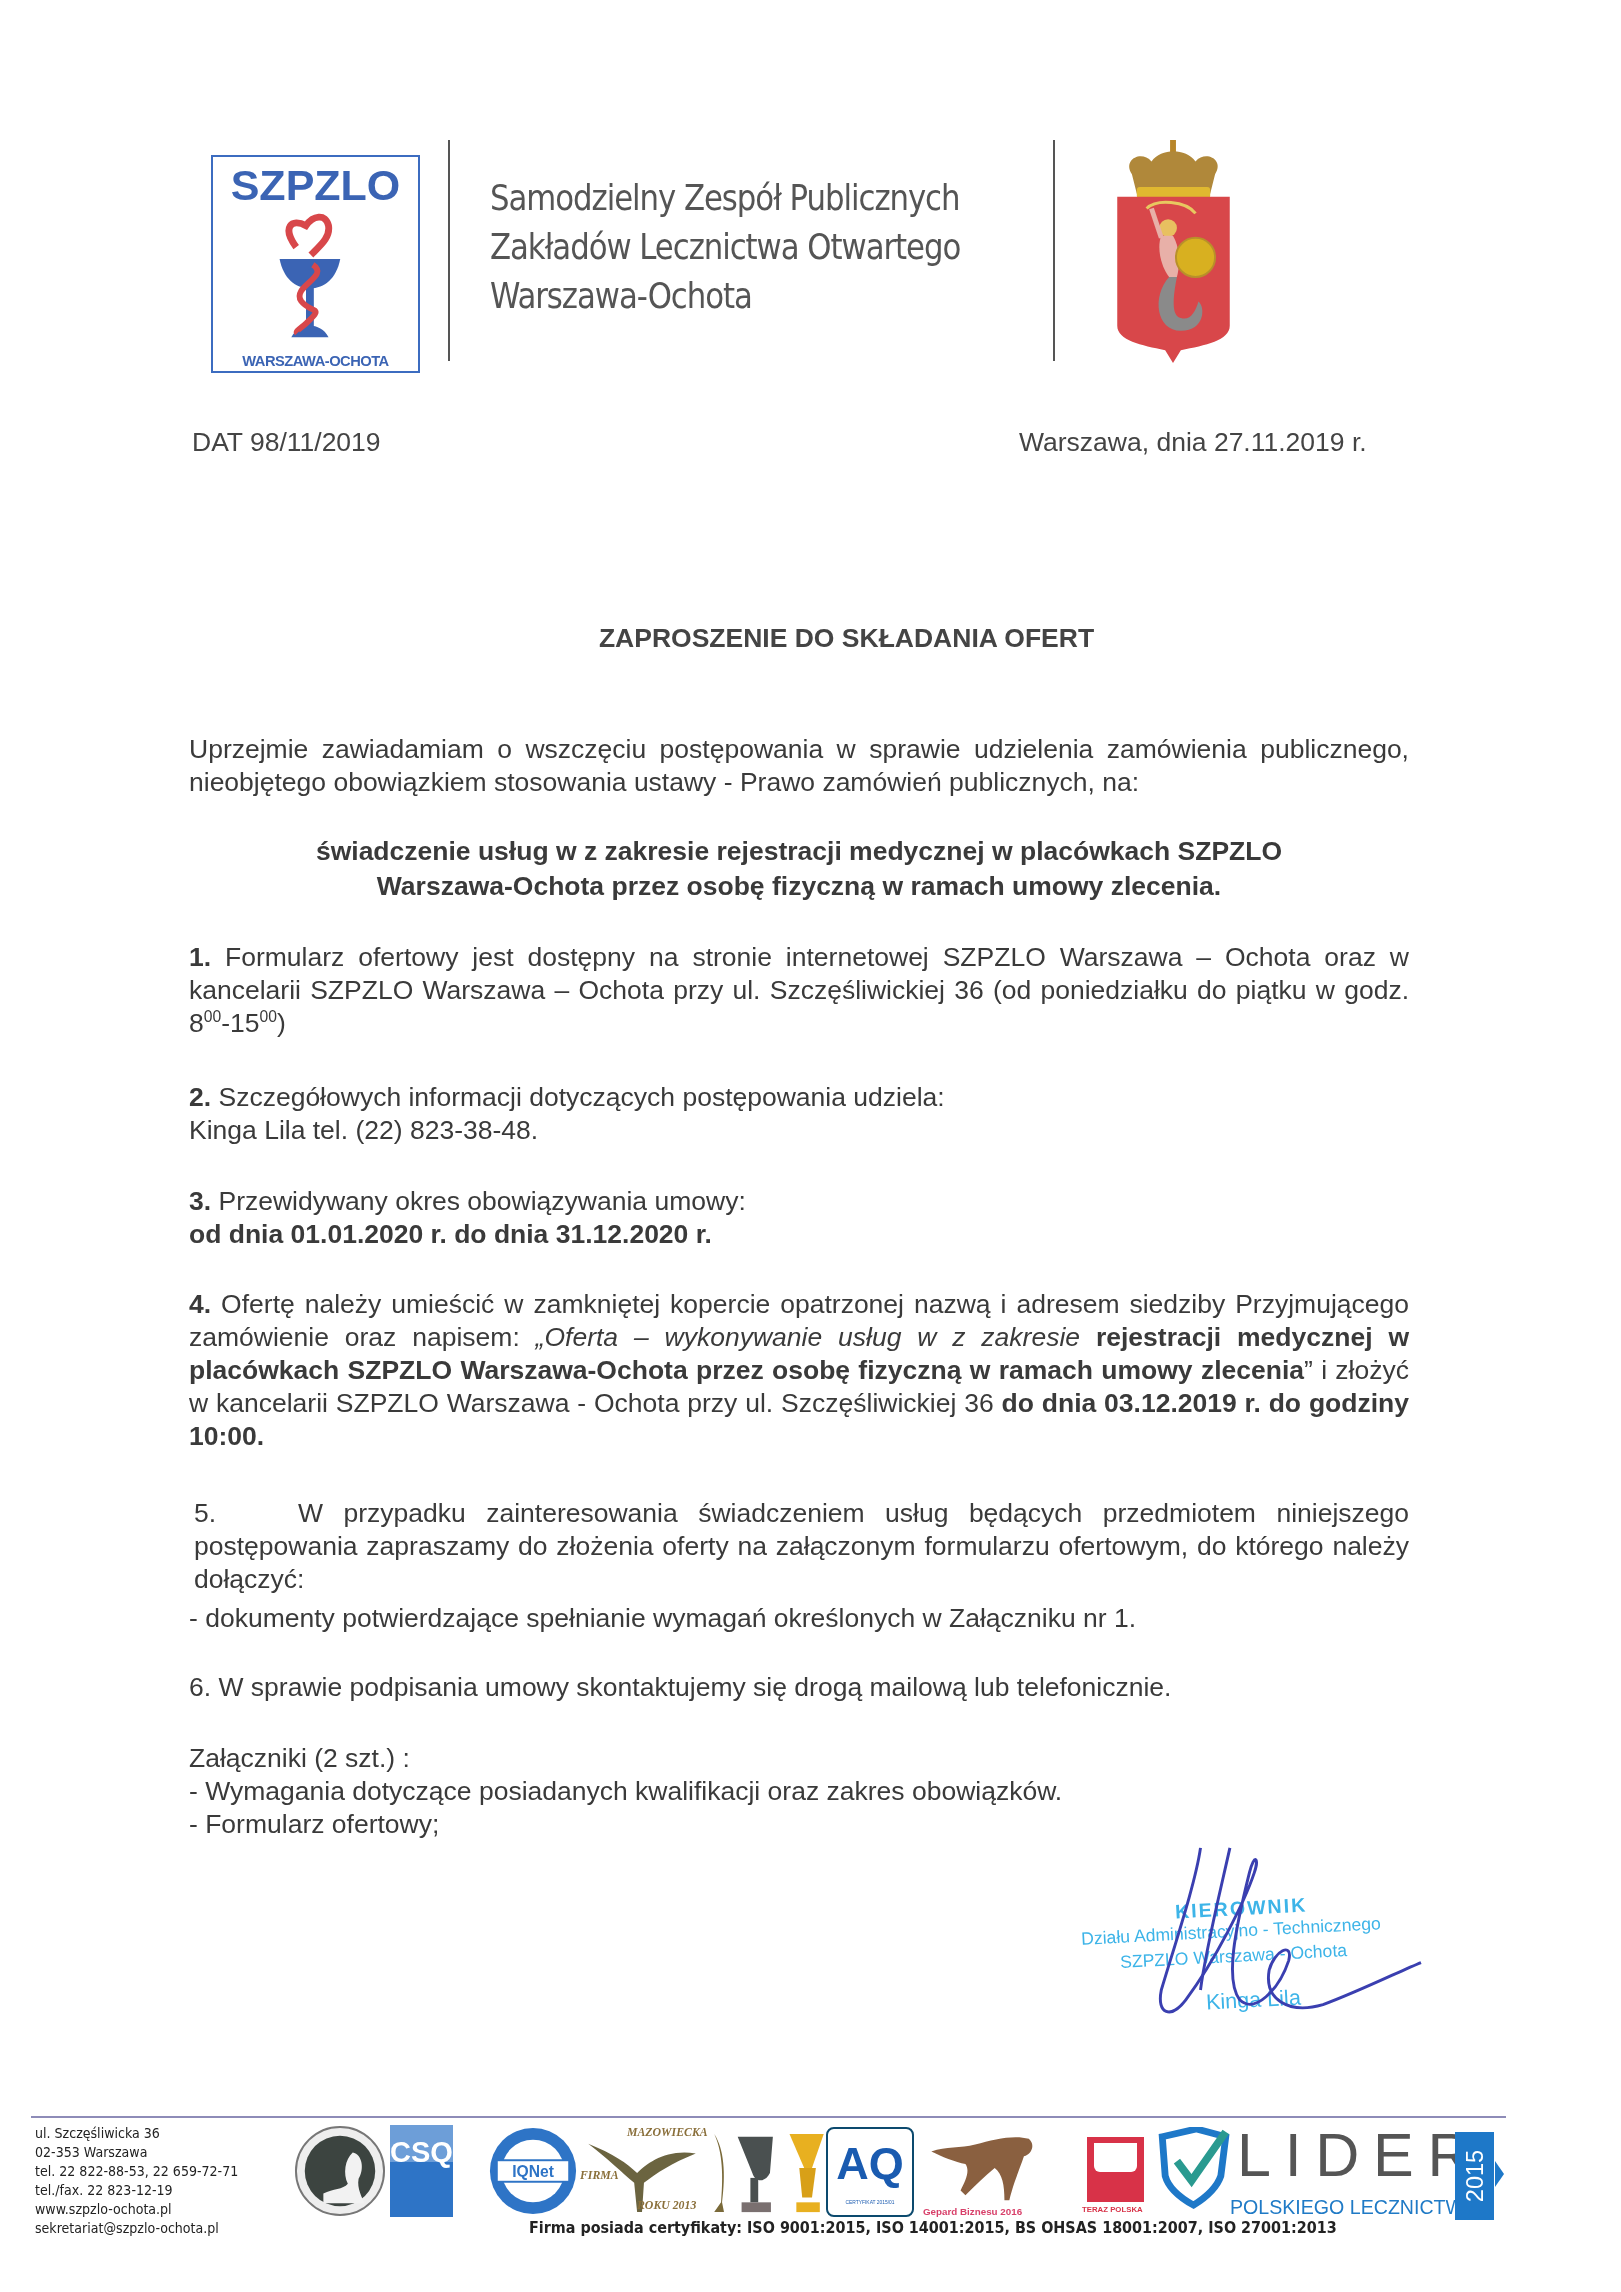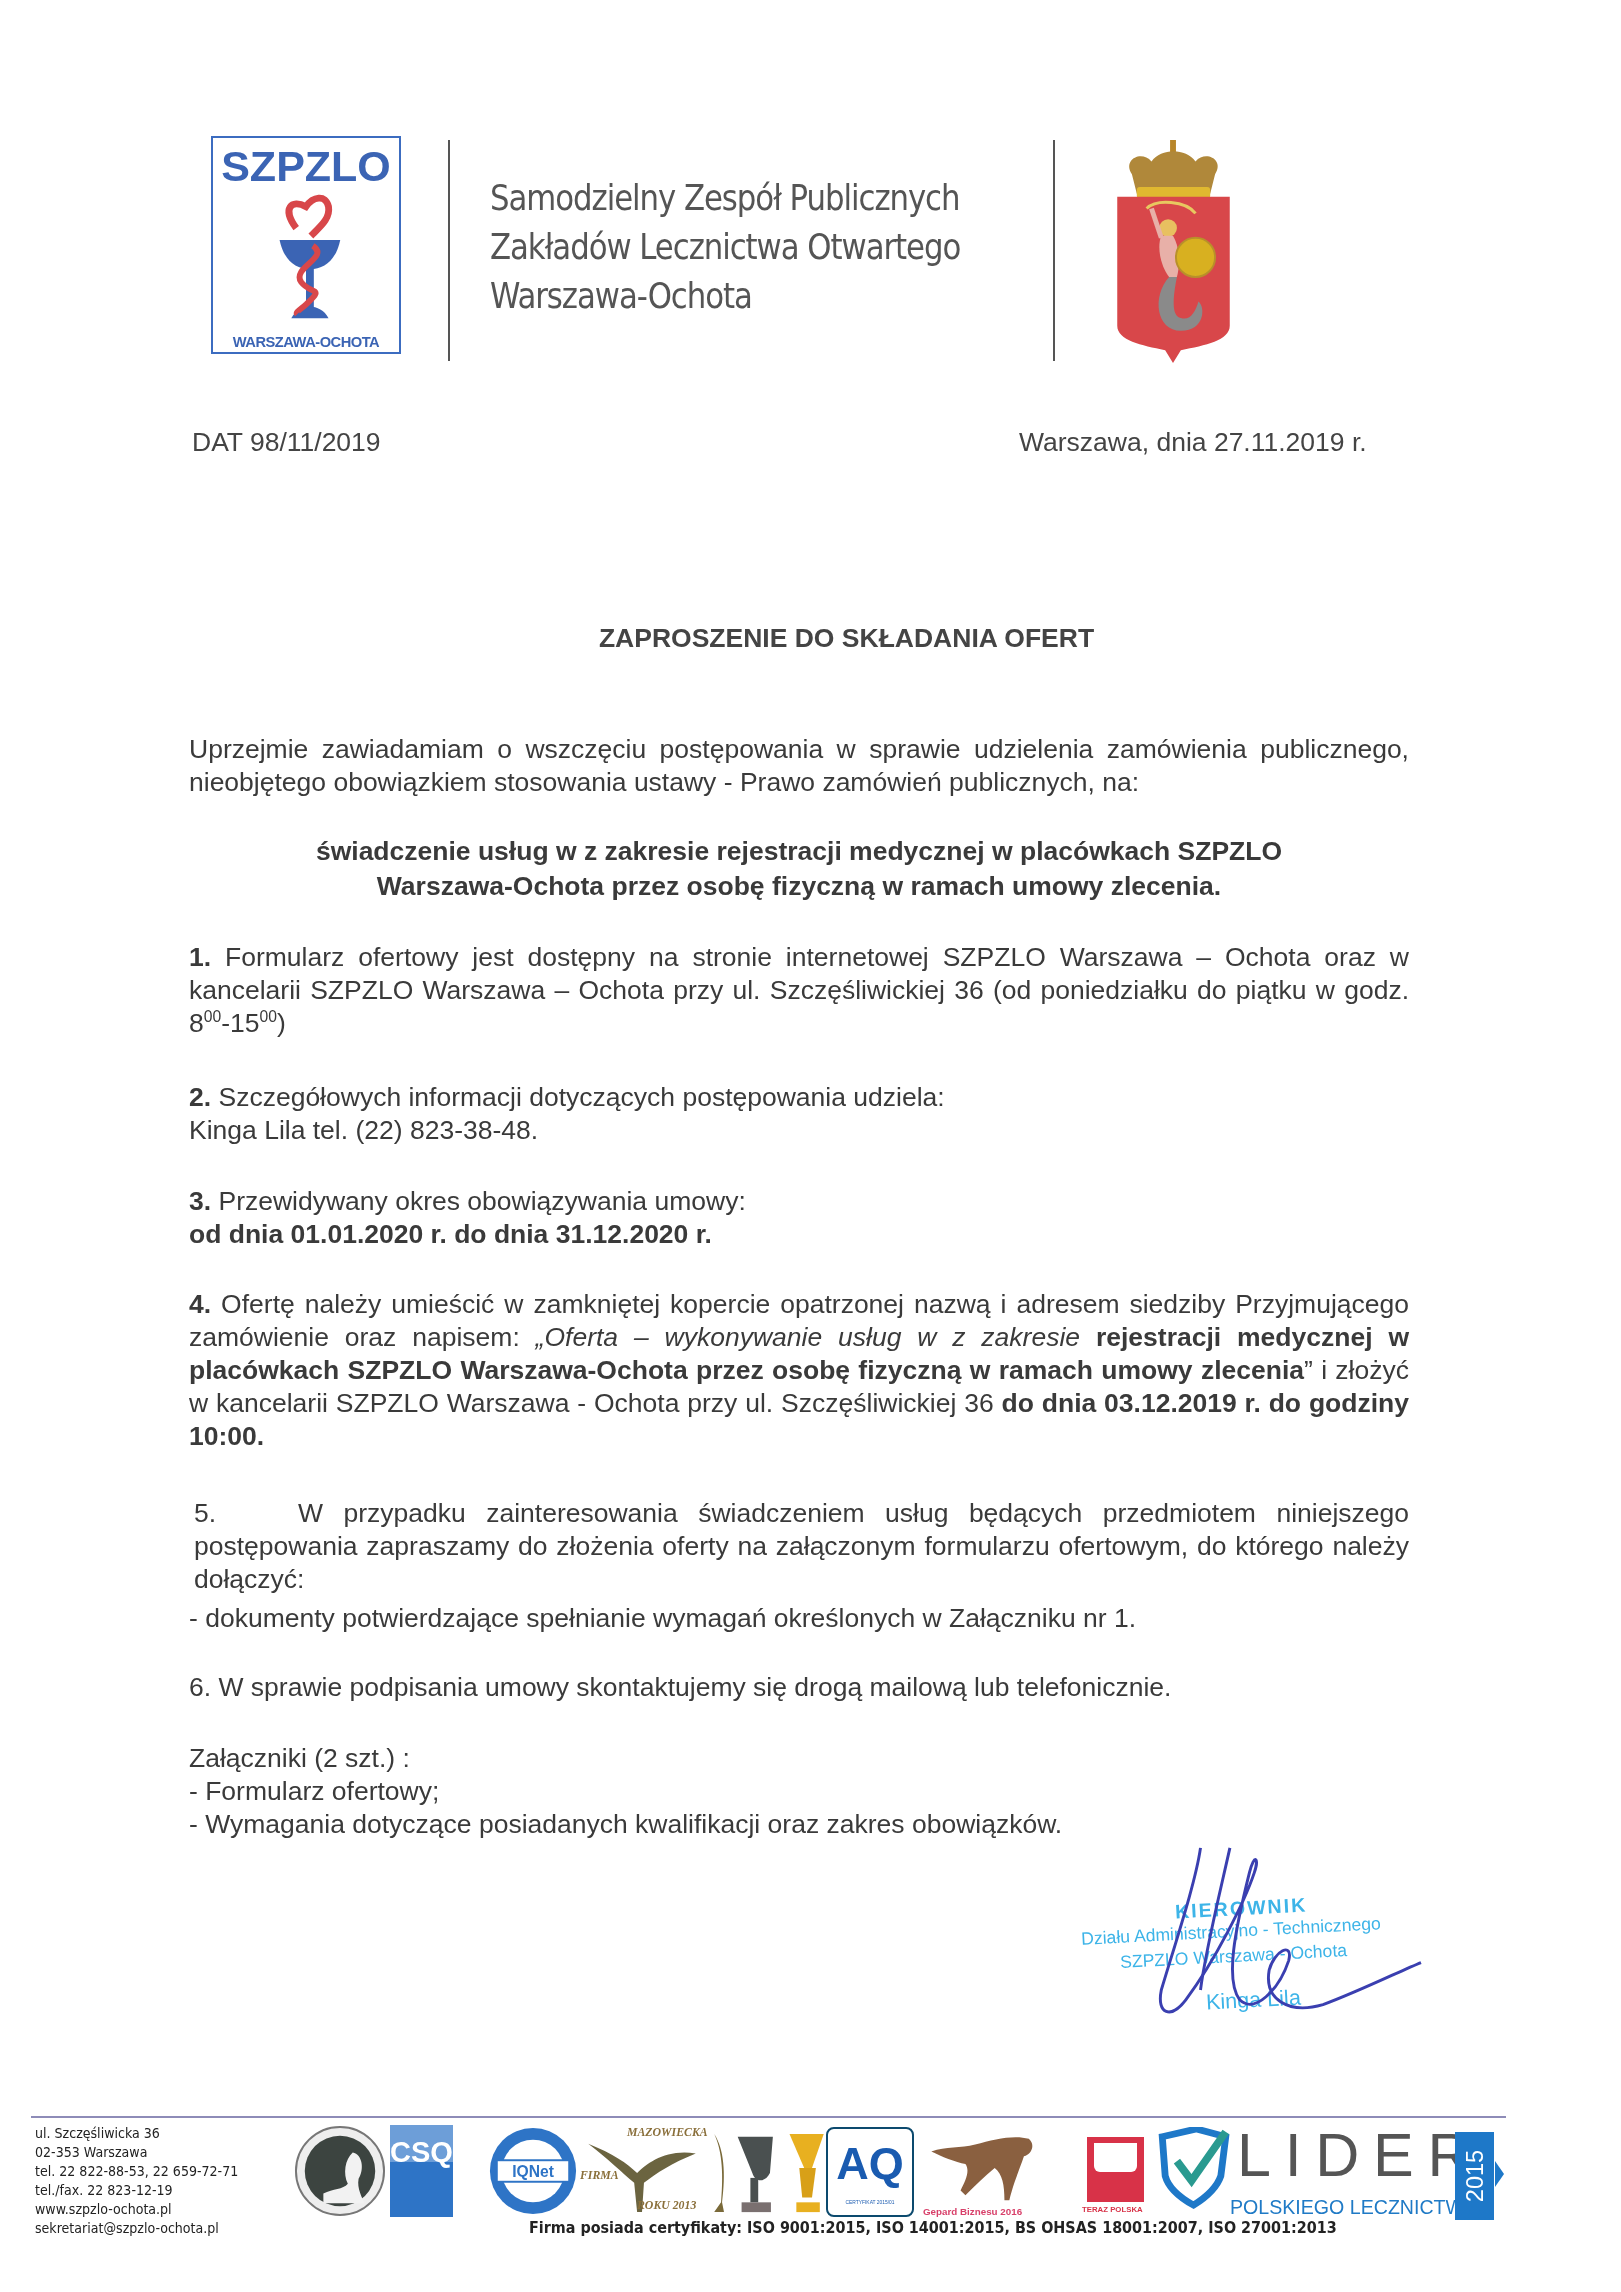--- a/index.html
+++ b/index.html
@@ -1,20 +1,20 @@
 <!DOCTYPE html>
 <html><head>
 <meta charset="utf-8">
 <style>
   html, body { margin: 0; padding: 0; background: #ffffff; }
   body { width: 1621px; height: 2293px; position: relative; overflow: hidden;
          font-family: "Liberation Sans", sans-serif; color: #333; }
   .abs { position: absolute; }
   
-  .logo-box { left: 211px; top: 136px; width: 190px; height: 218px; border: 2.9px solid #3c6cc0; box-sizing: border-box; }
+  .logo-box { left: 211px; top: 155px; width: 209px; height: 218px; border: 2.9px solid #3c6cc0; box-sizing: border-box; }
   .logo-title { position: absolute; left: 0; right: 0; top: 3.9px; text-align: center; font: bold 43px "Liberation Sans", sans-serif; color: #3b64b4; letter-spacing: 0px; }
   .logo-sub { position: absolute; left: 0; right: 0; bottom: 2px; text-align: center; font: bold 14.7px "Liberation Sans", sans-serif; color: #3b64b4; letter-spacing: -0.5px; }
   .logo-svg { position: absolute; left: 39px; top: 51px; }
   .divider-v { width: 2px; background: #555; }
   .org-name { left: 490px; top: 174px; font-family: "DejaVu Sans", sans-serif; font-size: 35px; line-height: 49px; color: #555; letter-spacing: -1.2px; transform: scaleX(0.88); transform-origin: left top; }
   .org-name div { white-space: nowrap; }
   
   .ref { left: 192px; top: 427px; font-size: 26.5px; color: #444; }
   .date { left: 1019px; top: 427px; font-size: 26.5px; color: #444; }
   .doc-title { left: 0; width: 1621px; top: 623px; text-align: center; font-weight: bold; font-size: 26.5px; color: #444; padding-left: 36px; }
@@ -121,22 +121,22 @@
 
 <div class="abs body-text justify" style="top:1497px; left:194px; width:1215px;">
   <span>5.</span>&nbsp;&nbsp;&nbsp;&nbsp;<span>W przypadku zainteresowania świadczeniem usług będących przedmiotem niniejszego postępowania zapraszamy do złożenia oferty na załączonym formularzu ofertowym, do którego należy dołączyć:</span>
 </div>
 <div class="abs body-text" style="top:1602px;">-  dokumenty potwierdzające spełnianie wymagań określonych w Załączniku nr 1.</div>
 
 <div class="abs body-text" style="top:1671px;">6. W sprawie podpisania umowy skontaktujemy się drogą mailową lub telefonicznie.</div>
 
 <div class="abs body-text" style="top:1742px;">
   <div>Załączniki (2 szt.) :</div>
+  <div>- Wymagania dotyczące posiadanych kwalifikacji oraz zakres obowiązków.</div>
   <div>- Formularz ofertowy;</div>
-  <div>- Wymagania dotyczące posiadanych kwalifikacji oraz zakres obowiązków.</div>
 </div>
 
 <div class="abs stamp">
   <div class="s1">KIEROWNIK</div>
   <div class="s2">Działu Administracyjno - Technicznego</div>
   <div class="s3">SZPZLO Warszawa - Ochota</div>
   <div class="s4">Kinga Lila</div>
 </div>
 <svg class="abs" style="left:1117px; top:1843px;" width="314" height="196" viewBox="0 0 320 200">
   <path d="M85 5 C80 40 60 100 45 150 C40 175 55 180 70 160 C100 120 130 60 140 30 C145 15 140 10 135 30 C120 90 110 140 125 160 C140 175 165 150 175 120 C180 100 160 110 155 130 C150 160 175 175 210 165 C250 150 290 130 310 122" fill="none" stroke="#3a3fb0" stroke-width="3"></path>

